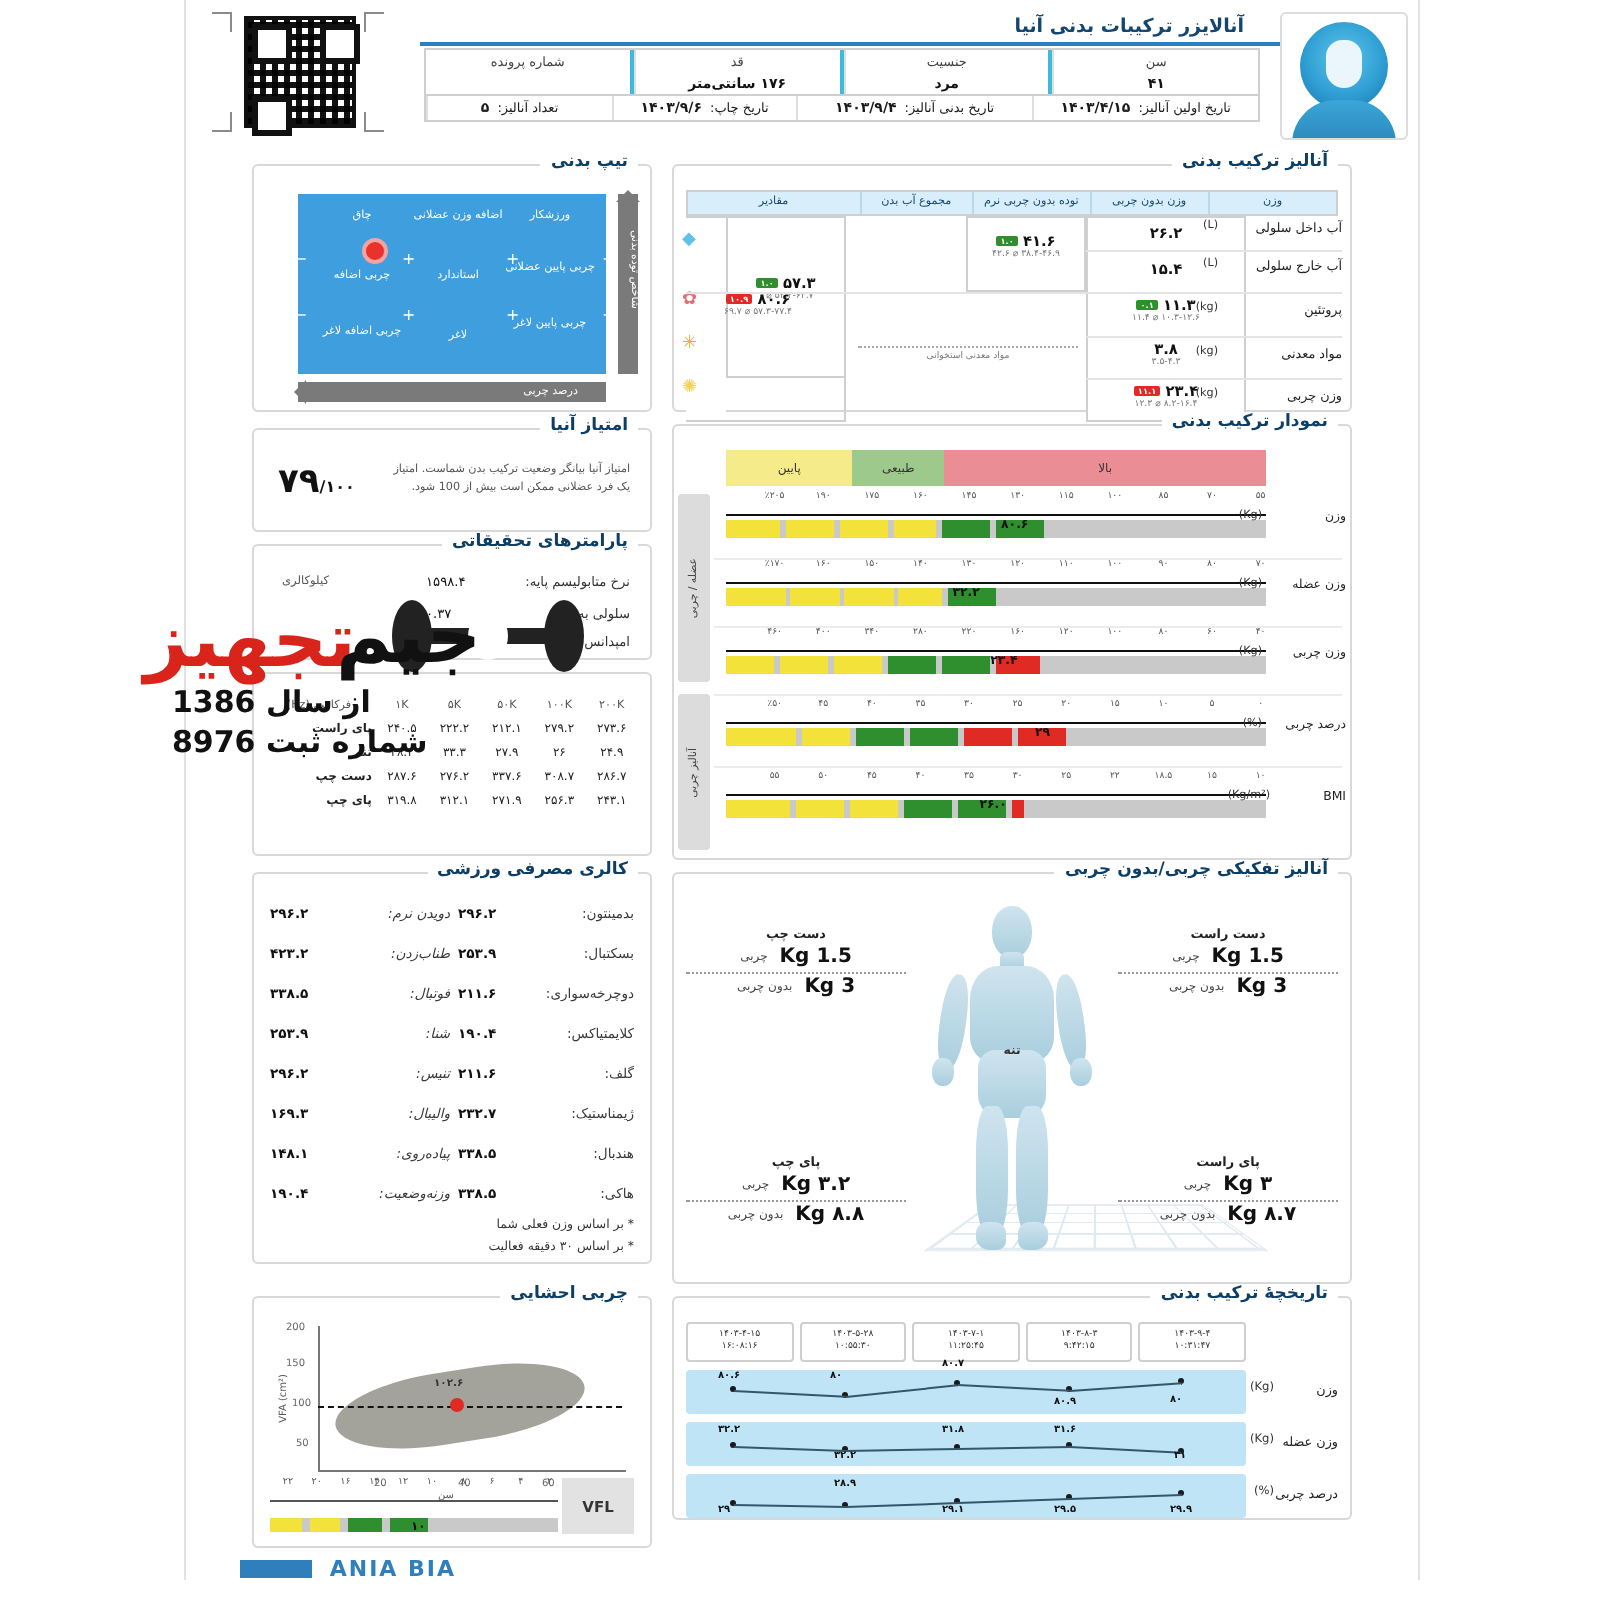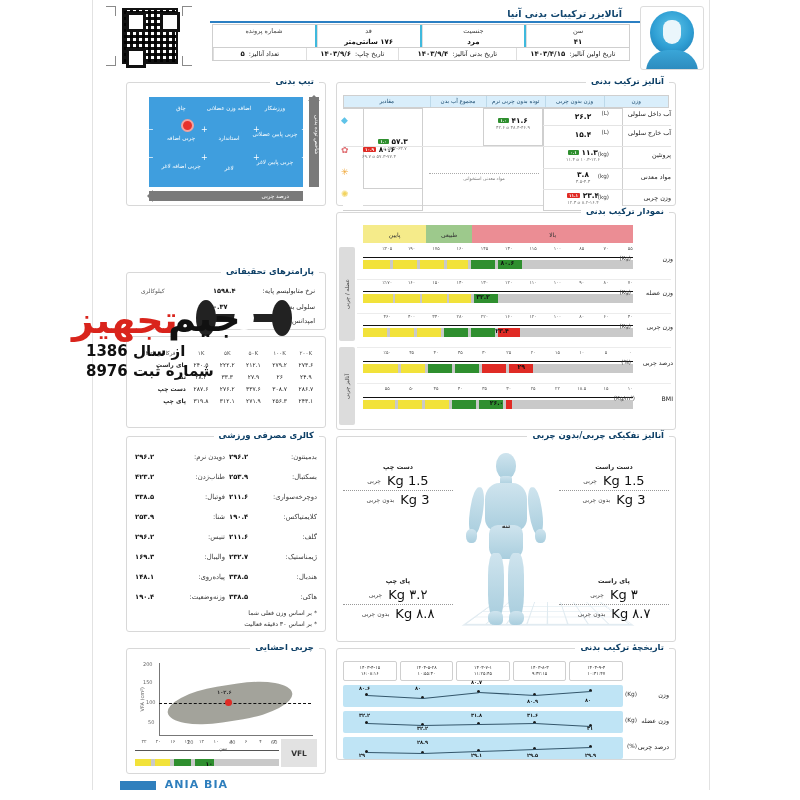--- a/index.html
+++ b/index.html
@@ -61,36 +61,36 @@
   
   #score{left:126px;top:214px;width:200px;height:52px;}
   .sc-val{position:absolute;left:12px;top:16px;font-size:17px;font-weight:bold;color:#111;}
   .sc-val small{font-size:8px;}
   .sc-txt{position:absolute;right:10px;left:62px;top:16px;font-size:5.6px;color:#555;line-height:1.55;text-align:right;}
 
   
   #params{left:126px;top:272px;width:200px;height:58px;}
   .pr{position:absolute;font-size:6.6px;}
   .pr.lbl{right:10px;color:#333;}
-  .pr.num{font-weight:bold;color:#111;}
+  .pr.num{font-weight:normal;color:#111;}
   .pr.unit{color:#555;font-size:5.8px;}
 
   
   #imped{left:126px;top:336px;width:200px;height:92px;}
   .im-tbl{position:absolute;left:6px;right:6px;top:10px;font-size:6px;border-collapse:collapse;width:188px;}
   .im-tbl td,.im-tbl th{text-align:center;padding:2.5px 0;color:#222;}
   .im-tbl th{font-size:5.6px;color:#555;font-weight:normal;}
   .im-tbl td.rl{text-align:right;font-weight:bold;font-size:6px;padding-right:2px;}
 
   
   #cal{left:126px;top:436px;width:200px;height:196px;}
   .cal-row{position:absolute;left:8px;right:8px;display:flex;align-items:center;font-size:6.8px;}
   .cal-row .l1{width:42px;text-align:right;color:#3a3a3a;}
   .cal-row .v1{width:46px;text-align:left;font-weight:bold;color:#111;padding-left:4px;}
-  .cal-row .l2{width:44px;text-align:right;color:#3a3a3a;}
+  .cal-row .l2{width:44px;text-align:right;color:#3a3a3a;font-style:italic;}
   .cal-row .v2{flex:1;text-align:left;font-weight:bold;color:#111;}
   .cal-note{position:absolute;right:8px;font-size:6.2px;color:#333;}
 
   
   #visc{left:126px;top:648px;width:200px;height:126px;}
   .vplot{position:absolute;left:14px;top:14px;width:172px;height:78px;}
   .vaxis{position:absolute;background:#777;}
   .vtick{position:absolute;font-size:5px;color:#666;}
   .vblob{position:absolute;left:26px;top:22px;width:126px;height:36px;background:#9b9b93;border-radius:50%/60%;transform:rotate(-9deg);opacity:.92;}
   .vdash{position:absolute;left:18px;right:2px;top:40px;border-top:1.6px dashed #111;}
@@ -139,21 +139,21 @@
   #seg{left:336px;top:436px;width:340px;height:206px;}
   .man{position:absolute;left:50%;transform:translateX(-50%);top:16px;width:96px;height:178px;}
   .m-part{position:absolute;background:linear-gradient(180deg,#cfe4ee,#a9cede);border-radius:40%;}
   .floor{position:absolute;left:24px;bottom:0;width:130px;height:38px;background:
      repeating-linear-gradient(90deg,#dfeaf0 0 1px,transparent 1px 16px),
      repeating-linear-gradient(0deg,#dfeaf0 0 1px,transparent 1px 9px);
      transform:perspective(70px) rotateX(56deg);border:1px solid #e6eef3;}
   .sg{position:absolute;text-align:center;}
   .sg .t{font-size:6.4px;color:#222;font-weight:bold;margin-bottom:2px;}
   .sg .line{display:flex;align-items:center;justify-content:center;gap:6px;font-size:6.2px;}
-  .sg .v{font-weight:normal;font-size:13px;color:#111;}
+  .sg .v{font-weight:bold;font-size:10px;color:#111;}
   .sg .k{color:#444;font-size:6px;}
   .sg .dots{border-top:1px dotted #999;margin:1.5px 0;}
   .trunk-lbl{position:absolute;font-size:6.2px;color:#333;}
 
   #hist{left:336px;top:648px;width:340px;height:112px;}
   .h-dates{position:absolute;left:6px;top:12px;right:52px;height:20px;display:flex;gap:3px;}
   .h-dates div{flex:1;border:1px solid #cfcfcf;border-radius:2px;display:flex;flex-direction:column;align-items:center;justify-content:center;font-size:4.6px;color:#333;line-height:1.35;background:#fff;}
   .h-band{position:absolute;left:6px;right:52px;height:22px;background:#bfe4f5;border-radius:2px;}
   .h-rlbl{position:absolute;right:6px;font-size:6.4px;color:#222;}
   .h-runit{position:absolute;font-size:5.8px;color:#333;}
@@ -266,20 +266,27 @@
       <div class="bt-dot" style="left:32px;top:22px"></div>
     </div>
     <div class="bt-axis-b">
       <span>درصد چربی</span>
     </div>
     <div class="bt-axis-r">
       <span>شاخص توده بدنی</span>
     </div>
   </div>
 
+  <div class="card" id="score">
+    <div class="card-title">امتیاز آنیا</div>
+    <div class="sc-val">
+      <span>۷۹</span><small>/۱۰۰</small>
+    </div>
+    <div class="sc-txt">امتیاز آنیا بیانگر وضعیت ترکیب بدن شماست. امتیاز یک فرد عضلانی ممکن است بیش از 100 شود.</div>
+  </div>
 
   <div class="card" id="params">
     <div class="card-title">پارامترهای تحقیقاتی</div>
     <div class="pr lbl" style="top:14px">نرخ متابولیسم پایه:</div>
     <div class="pr num" style="left:86px;top:14px">۱۵۹۸.۴</div>
     <div class="pr unit" style="left:14px;top:15px">کیلوکالری</div>
 
     <div class="pr lbl" style="top:30px">سلولی به کل:</div>
     <div class="pr num" style="left:86px;top:30px">۰.۳۷</div>
 

